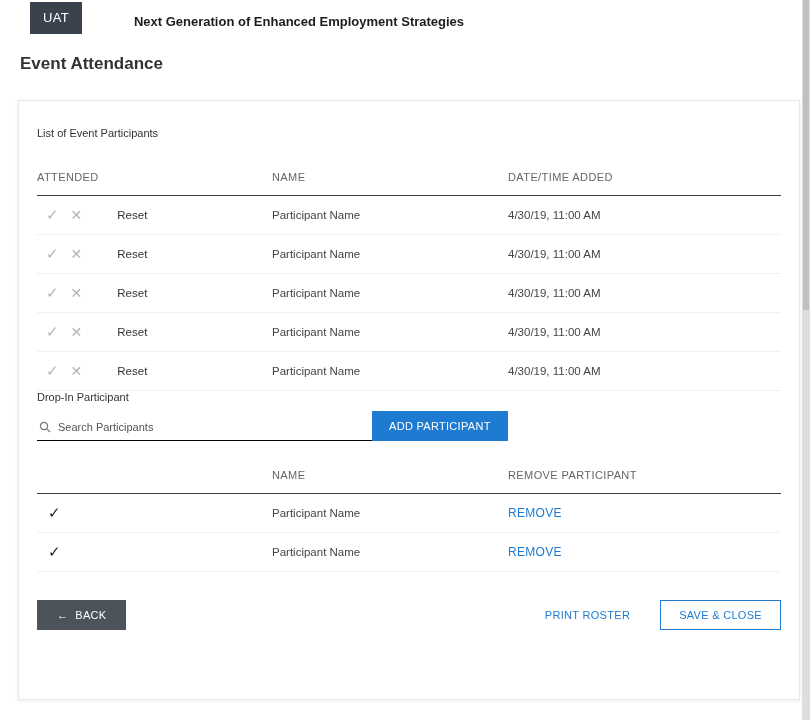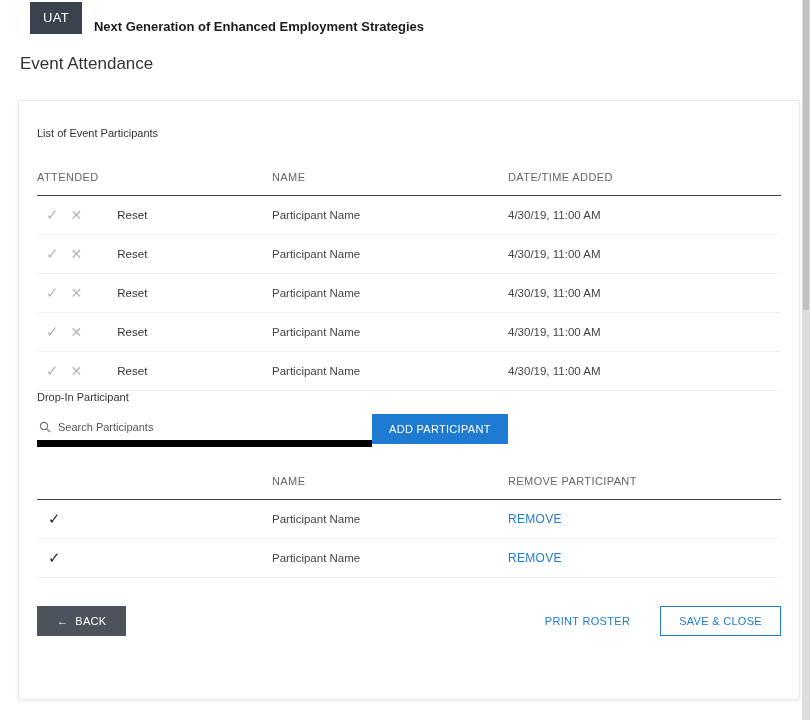--- a/index.html
+++ b/index.html
@@ -7,41 +7,42 @@
     width: 810px; height: 720px;
     overflow: hidden;
     background: #ffffff;
     font-family: "Liberation Sans", sans-serif;
     color: #333;
   }
 
   
   .top-header {
     display: flex;
-    align-items: flex-end;
+    align-items: center;
     padding: 2px 4px 0 30px;
+    gap: 40px;
   }
   .env-badge {
     background: #3a434d;
     color: #fff;
     font-size: 13px;
     padding: 8px 13px 9px;
     letter-spacing: .3px;
   }
   .app-title {
     font-size: 13px;
     font-weight: bold;
     color: #1c1c1c;
     margin: 6px 0 0 12px;
   }
 
   
   .page-title {
     font-size: 17px;
-    font-weight: 400;
+    font-weight: 700;
     color: #333;
     margin: 20px 0 0 20px;
   }
 
   
   .card {
     margin: 26px 10px 0 18px;
     background: #fff;
     border: 1px solid #e9e9e9;
     box-shadow: 0 1px 4px rgba(0,0,0,.08);
@@ -102,21 +103,21 @@
   .dropin-label { }
   .search-row {
     display: flex;
     align-items: center;
     margin-top: 16px;
   }
   .search-box {
     width: 335px;
     display: flex;
     align-items: center;
-    border-bottom: 7px solid #000000;
+    border-bottom: 1px solid #000000;
     padding: 2px 2px 7px 2px;
   }
   .search-box svg { flex: 0 0 auto; }
   .search-box input {
     border: none;
     outline: none;
     font-family: "Liberation Sans", sans-serif;
     font-size: 11px;
     color: #333;
     margin-left: 7px;

